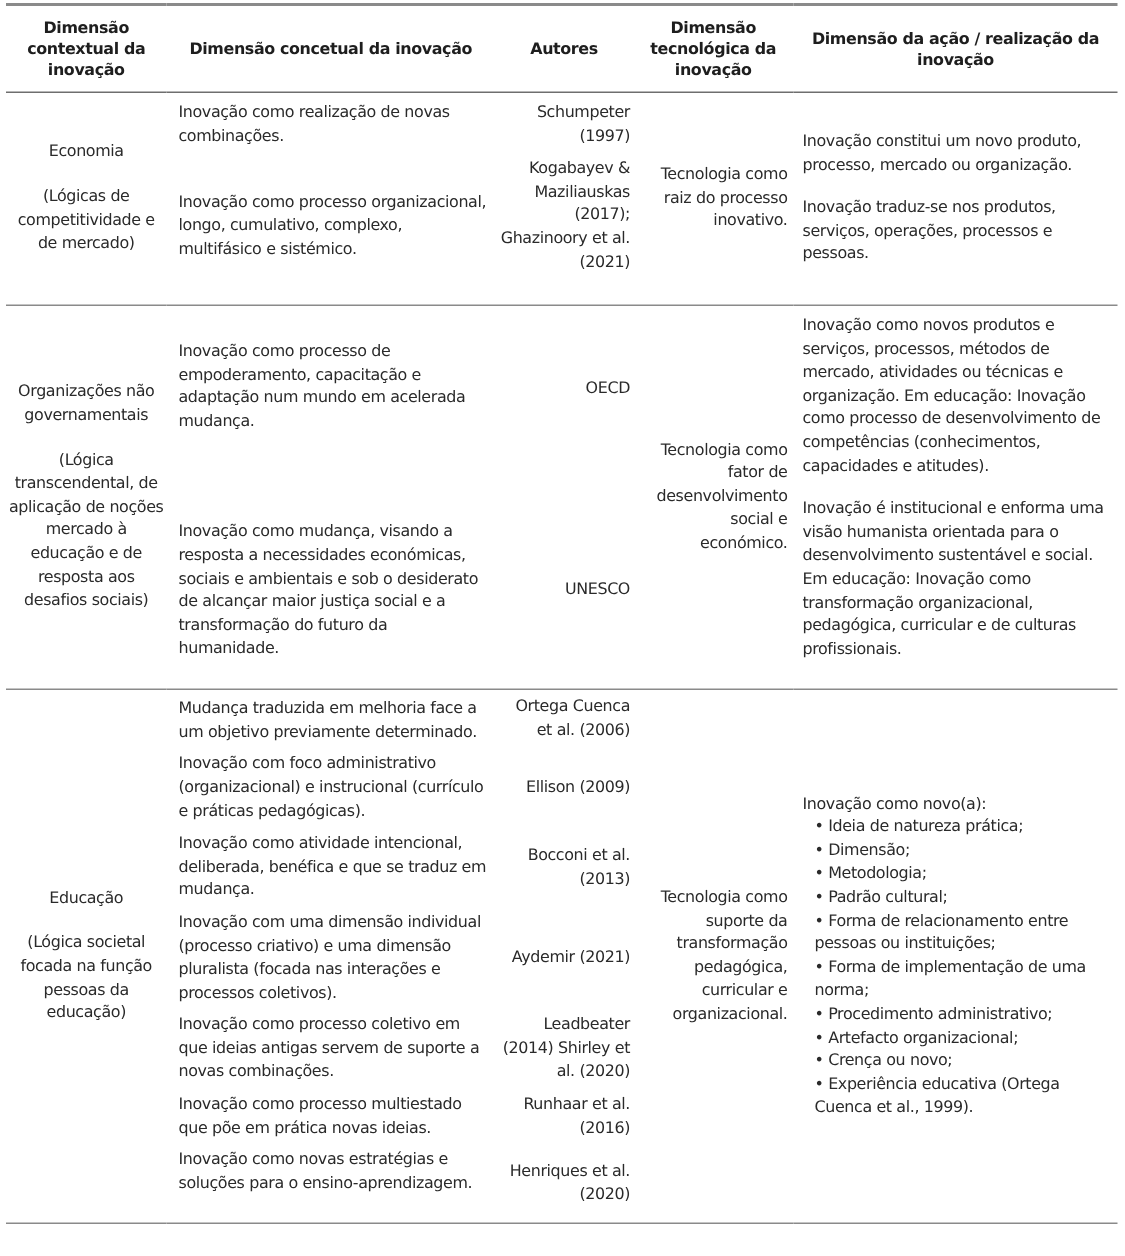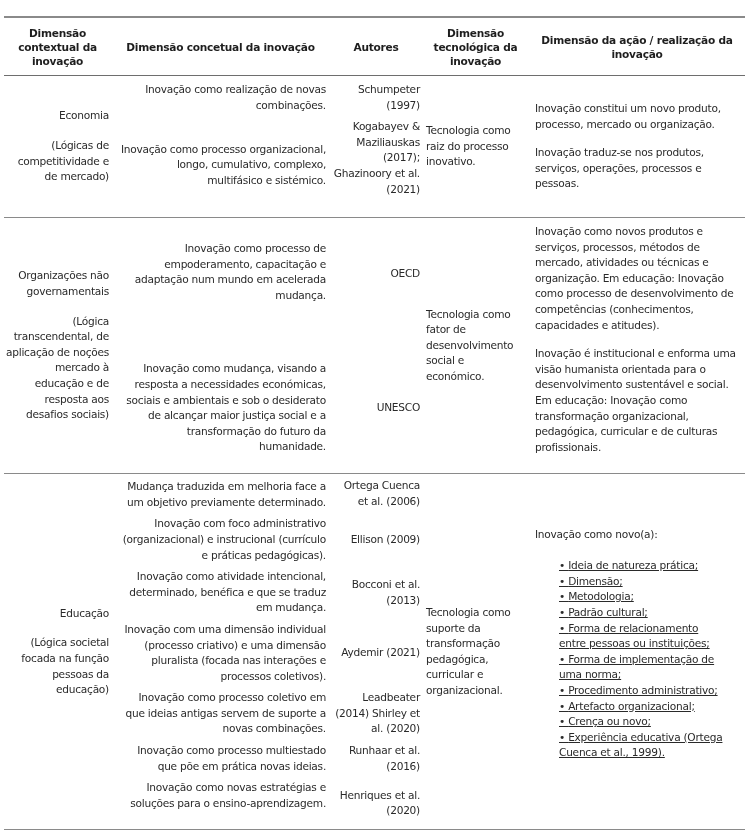--- a/index.html
+++ b/index.html
@@ -3,40 +3,40 @@
 <meta charset="utf-8">
 <style>
   html, body { margin: 0; padding: 0; background: #ffffff; }
   body {
     width: 750px; height: 837px; overflow: hidden;
     font-family: "DejaVu Sans", "Liberation Sans", sans-serif;
     font-size: 10.6px; line-height: 15.6px; color: #2a2a2a;
     letter-spacing: -0.25px;
   }
   table {
-    position: absolute; left: 4px; top: 16px;
+    position: absolute; left: 4px; top: 2px;
     width: 741px; border-collapse: collapse; table-layout: fixed;
   }
   thead tr { border-top: 2px solid #8a8a8a; border-bottom: 1.5px solid #6e6e6e; }
   tbody tr.grp { border-bottom: 1.5px solid #8a8a8a; }
   th {
     font-weight: bold; color: #1e1e1e; text-align: center; vertical-align: middle;
     padding: 3px 3px 3px 3px; height: 51px; line-height: 14px;
   }
   td { vertical-align: middle; padding: 0; }
-  .ctx { text-align: right; padding: 0 2px; }
+  .ctx { text-align: center; padding: 0 2px; }
   .ctx p { margin: 0; }
   .ctx .gap { height: 14px; }
-  .concept { padding: 3px 4px 3px 8px; text-align: right; }
+  .concept { padding: 3px 4px 3px 8px; text-align: left; }
   .author { text-align: right; padding: 3px 2px; }
-  .tech { text-align: left; padding: 0 4px; }
+  .tech { text-align: right; padding: 0 4px; }
   .action { text-align: left; padding: 3px 2px 3px 6px; }
   .action p { margin: 0; }
   .action .gap { height: 13px; }
-  .action ul { margin: 16px; padding: 0 0 0 8px; list-style: none; text-decoration: underline; }
+  .action ul { margin: 0; padding: 0 0 0 8px; list-style: none; }
   .action li::before { content: "• "; }
   col.c1 { width: 107px; } col.c2 { width: 219px; } col.c3 { width: 92px; }
   col.c4 { width: 107px; } col.c5 { width: 216px; }
 </style>
 </head>
 <body>
 
 <table>
   <colgroup>
       <col class="c1">
@@ -119,21 +119,21 @@
           <li>Crença ou novo;</li>
           <li>Experiência educativa (Ortega Cuenca et al., 1999).</li>
         </ul>
       </td>
     </tr>
     <tr>
       <td class="concept">Inovação com foco administrativo (organizacional) e instrucional (currículo e práticas pedagógicas).</td>
       <td class="author">Ellison (2009)</td>
     </tr>
     <tr>
-      <td class="concept">Inovação como atividade intencional, determinado, benéfica e que se traduz em mudança.</td>
+      <td class="concept">Inovação como atividade intencional, deliberada, benéfica e que se traduz em mudança.</td>
       <td class="author">Bocconi et al. (2013)</td>
     </tr>
     <tr>
       <td class="concept">Inovação com uma dimensão individual (processo criativo) e uma dimensão pluralista (focada nas interações e processos coletivos).</td>
       <td class="author">Aydemir (2021)</td>
     </tr>
     <tr>
       <td class="concept">Inovação como processo coletivo em que ideias antigas servem de suporte a novas combinações.</td>
       <td class="author">Leadbeater (2014) Shirley et al. (2020)</td>
     </tr>

